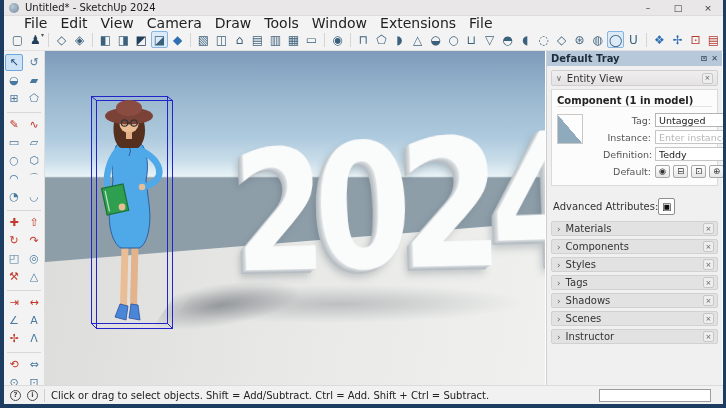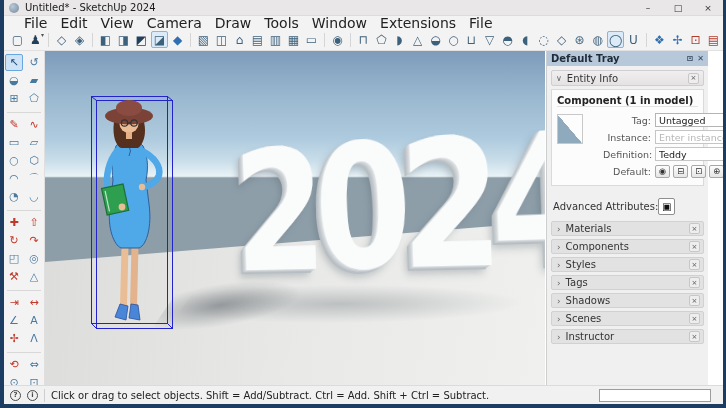--- a/index.html
+++ b/index.html
@@ -39,21 +39,21 @@
   .viewport{position:absolute;left:45px;top:51px;width:500px;height:334px;overflow:hidden;background:#fff}
   .sky{position:absolute;inset:0;background:linear-gradient(#7e9cba 0%,#88a6c2 5%,#9ab8cf 14%,#aecade 26%,#cadeea 33%,#e9f3f7 37.5%,#8d9ea9 38%,#8d9ea9 100%)}
   .ground{position:absolute;inset:0;background:linear-gradient(100deg,#dbdcda 0%,#e9eae8 55%,#f0f1ef 100%);clip-path:polygon(0 211px,100% 171px,100% 100%,0 100%)}
   .txtshadow{position:absolute;left:140px;top:233px;width:345px;height:40px;background:radial-gradient(ellipse at 45% 50%,rgba(85,92,100,.30),rgba(85,92,100,0) 68%);transform:skewX(-34deg)}
   .figshadow{position:absolute;left:124px;top:228px;width:130px;height:50px;background:radial-gradient(ellipse at 40% 50%,rgba(70,76,84,.45),rgba(70,76,84,0) 66%);transform:skewX(-38deg) rotate(-6deg)}
   .text3d{position:absolute;left:156px;top:72px;font-size:172px;line-height:172px;font-weight:bold;letter-spacing:-14px;color:#fafbfb;transform:perspective(620px) rotateY(-12deg) rotate(-2deg) scaleX(.82);transform-origin:35% 60%;
     text-shadow:-1px 0 #e3e6e8,-2px 1px #d8dcdf,-3px 1px #cfd4d7,-4px 2px #c7cdd1,-5px 2px #c1c7cb,-6px 3px #bac1c6,-7px 4px #b6bdc2,-9px 7px 9px rgba(75,85,95,.30)}
   .figure{position:absolute;left:46px;top:45px}
 
   
-  .tray{position:absolute;left:546px;right:18px;top:51px;height:334px;background:#f1f0f1;border-left:1px solid #cfcecf}
+  .tray{position:absolute;left:546px;right:4px;top:51px;height:334px;background:#f1f0f1;border-left:1px solid #cfcecf}
   .trayhead{height:15px;background:#b7c8da;display:flex;align-items:center;padding:0 4px;font-size:10px;font-weight:bold;color:#1d2b3a}
   .trayhead .hicons{margin-left:auto;display:flex;gap:4px;font-size:8px;color:#33485c}
   .ei-head{margin:4px 4px 0;height:16px;background:linear-gradient(#f0eeef,#e4e2e3);border:1px solid #d0cecf;border-radius:2px;display:flex;align-items:center;gap:5px;padding:0 4px;font-size:10px;color:#333}
   .ei-head .x,.secrow .x{margin-left:auto;width:11px;height:11px;background:#efeeee;border:1px solid #c8c7c7;border-radius:2px;font-size:7px;display:flex;align-items:center;justify-content:center;color:#555}
   .ei-body{margin:3px 4px 0;background:#fcfcfc;border:1px solid #dbdadb;padding:5px 5px 7px}
   .complabel{font-size:10px;font-weight:bold;color:#222;border-bottom:1px solid #e4e3e4;padding-bottom:0;margin-bottom:6px}
   .ei-grid{display:flex;gap:20px}
   .thumb{width:26px;height:30px;border:1px solid #c9c8c9;background:linear-gradient(to bottom left,#fdfdfd 50%,#8fa9bd 50.5%);flex:0 0 auto;margin-top:1px}
   .frows{flex:1;display:flex;flex-direction:column;gap:3px}
   .frow{display:flex;align-items:center;height:14px}
@@ -247,21 +247,21 @@
   <div class="trayhead">
     <span>Default Tray</span>
     <span class="hicons">
       <span>⊡</span>
       <span>✕</span>
     </span>
   </div>
 
   <div class="ei-head">
     <span style="font-size:8px;color:#666">∨</span>
-    <span>Entity Info</span>
+    <span>Entity View</span>
     <span class="x">×</span>
   </div>
 
   <div class="ei-body">
     <div class="complabel">Component (1 in model)</div>
     <div class="ei-grid">
       <div class="thumb"></div>
       <div class="frows">
         <div class="frow">
           <span class="flabel">Tag:</span>

